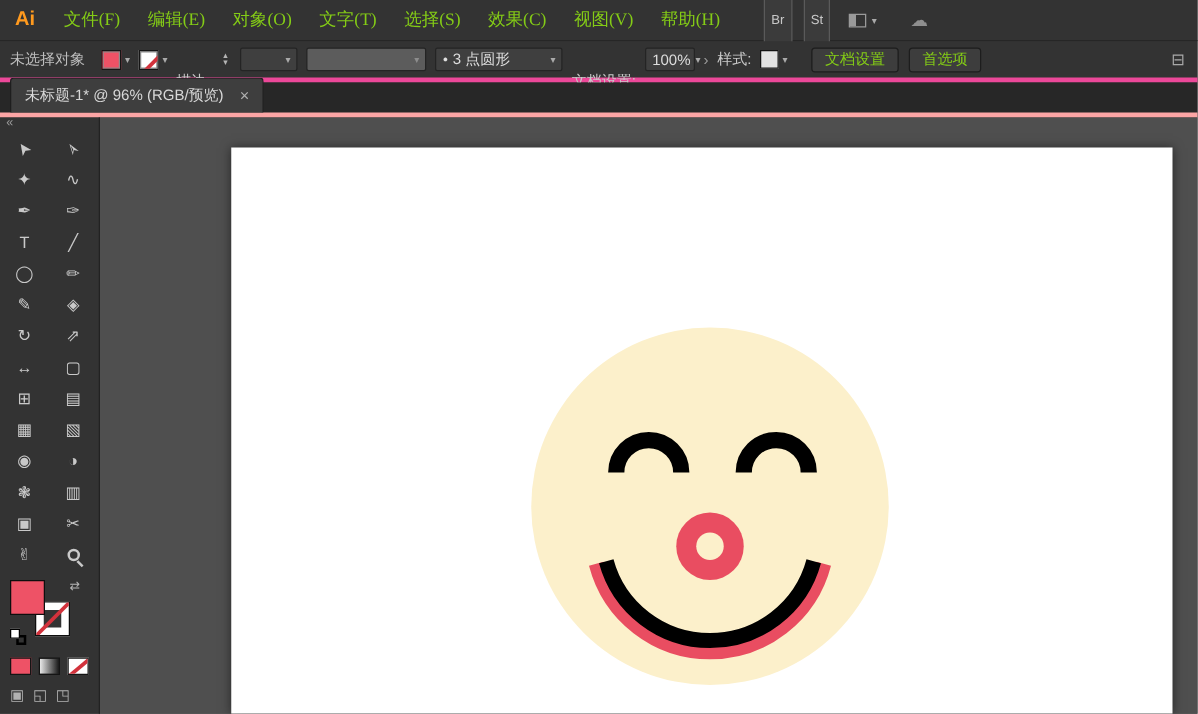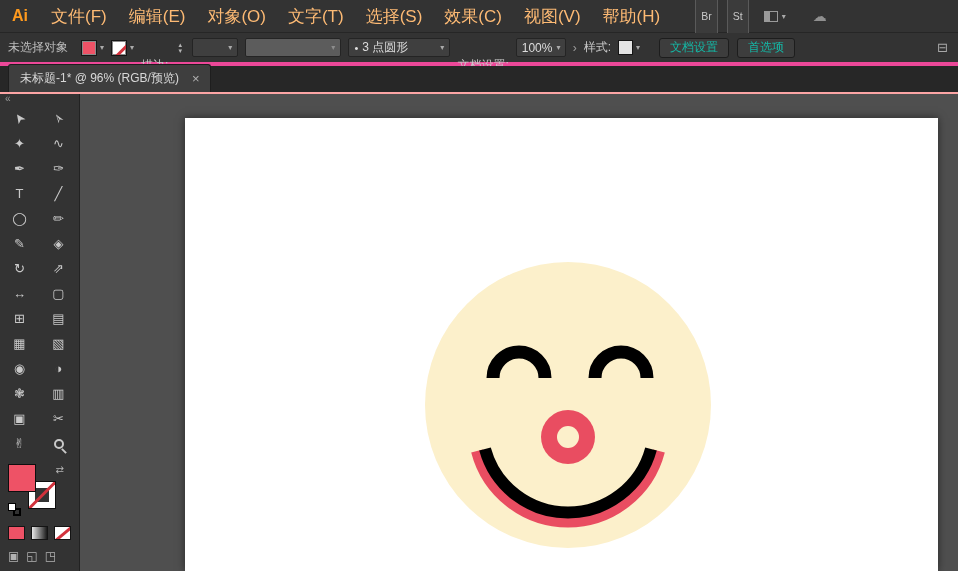--- a/index.html
+++ b/index.html
@@ -8,21 +8,21 @@
     position: relative;
     background: #333333;
     font-family: "Liberation Sans", "DejaVu Sans", sans-serif;
     overflow: hidden;
     color: #d0d0d0;
   }
   
   .menu-bar { position:absolute; top:0; left:0; right:0; height:33px; background:#333333;
     border-bottom:1px solid #262626; display:flex; align-items:center; padding-left:8px; white-space:nowrap; }
   .logo { color:#ff9a1e; font-weight:bold; font-size:16px; margin:0 12px 0 4px; }
-  .menu-item { font-size:17px; color:#fdba74; padding:0 11px; line-height:33px; cursor:default; }
+  .menu-item { font-size:14px; color:#84cc16; padding:0 11px; line-height:33px; cursor:default;font-family:Liberation Serif, serif; }
   .mb-right { display:flex; align-items:center; margin-left:24px; gap:9px; }
   .chip { border:1px solid #5a5a5a; border-radius:2px; background:#3b3b3b; color:#c8c8c8;
     font-size:10.5px; padding:15px 5px; line-height:13px;text-align:center; }
   .ws-switcher { display:flex; align-items:center; gap:4px; margin-left:6px; }
   .ws-sq { width:14px; height:11px; border:1px solid #9a9a9a; display:inline-block;
     background:linear-gradient(90deg,#9a9a9a 38%, transparent 38%); }
   .caret { font-size:8px; color:#aaa; }
   .cloud-ico { color:#8f8f8f; font-size:14px; margin-left:18px; }
 
   
@@ -39,31 +39,31 @@
   .stepper { display:flex; flex-direction:column; align-items:center; justify-content:center; gap:0; width:10px; }
   .stepper span { font-size:7px; line-height:6px; color:#b5b5b5; }
   .field { height:19px; background:#3f3f3f; border:1px solid #242424; border-radius:2px;
     display:flex; align-items:center; padding:0 5px; gap:4px; color:#ddd; }
   .field .caret { margin-left:auto; }
   .f-weight { width:46px; }
   .f-profile { width:96px; background:#5c5c5c; }
   .f-profile .caret { color:#8d8d8d; }
   .f-brush { width:102px; }
   .brush-dot { color:#e0e0e0; font-size:11px; }
-  .f-opacity { width:50px; }
+  .f-opacity { width:40px; }
   .chev { color:#9a9a9a; font-size:12px; }
   .style-swatch { width:15px; height:15px; background:#e3e3e3; border:1px solid #151515; }
   .btn { height:20px; background:#3d3d3d; border:1px solid #1d1d1d; border-radius:3px;
-    color:#14b8a6; font-size:12px; padding:0 10px; display:flex; align-items:center; }
+    color:#84cc16; font-size:12px; padding:0 10px; display:flex; align-items:center; }
   .btn-group { display:flex; gap:8px; margin-left:12px; }
   .dock-ico { margin-left:auto; color:#a8a8a8; font-size:13px; padding-right:2px; }
 
   
   .tab-bar { position:absolute; top:66px; left:0; right:0; height:28px; background:#272727;
-    border-bottom:2px solid #fca5a5; display:flex; align-items:flex-end; }
+    border-bottom:4px solid #fca5a5; display:flex; align-items:flex-end; }
   .doc-tab { margin-left:8px; height:28px; background:#3e3e3e; border:1px solid #1e1e1e; border-bottom:none;
     border-radius:3px 3px 0 0; display:flex; align-items:center; padding:0 11px; gap:13px;
     color:#d8d8d8; font-size:12px; }
   .tab-close { color:#b0b0b0; font-size:13px; line-height:13px; }
 
   
   .tools-panel { position:absolute; top:94px; left:0; bottom:0; width:80px; background:#333333;
     border-right:1px solid #222; }
   .panel-header { height:12px; line-height:10px; color:#9a9a9a; font-size:10px; padding-left:5px;
     letter-spacing:-1px; }

